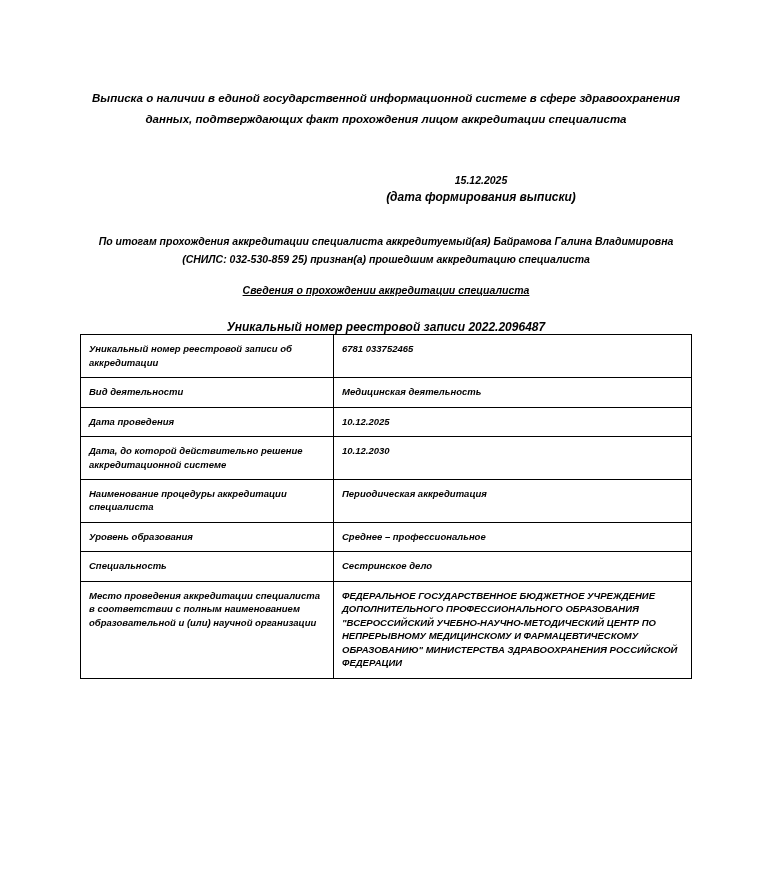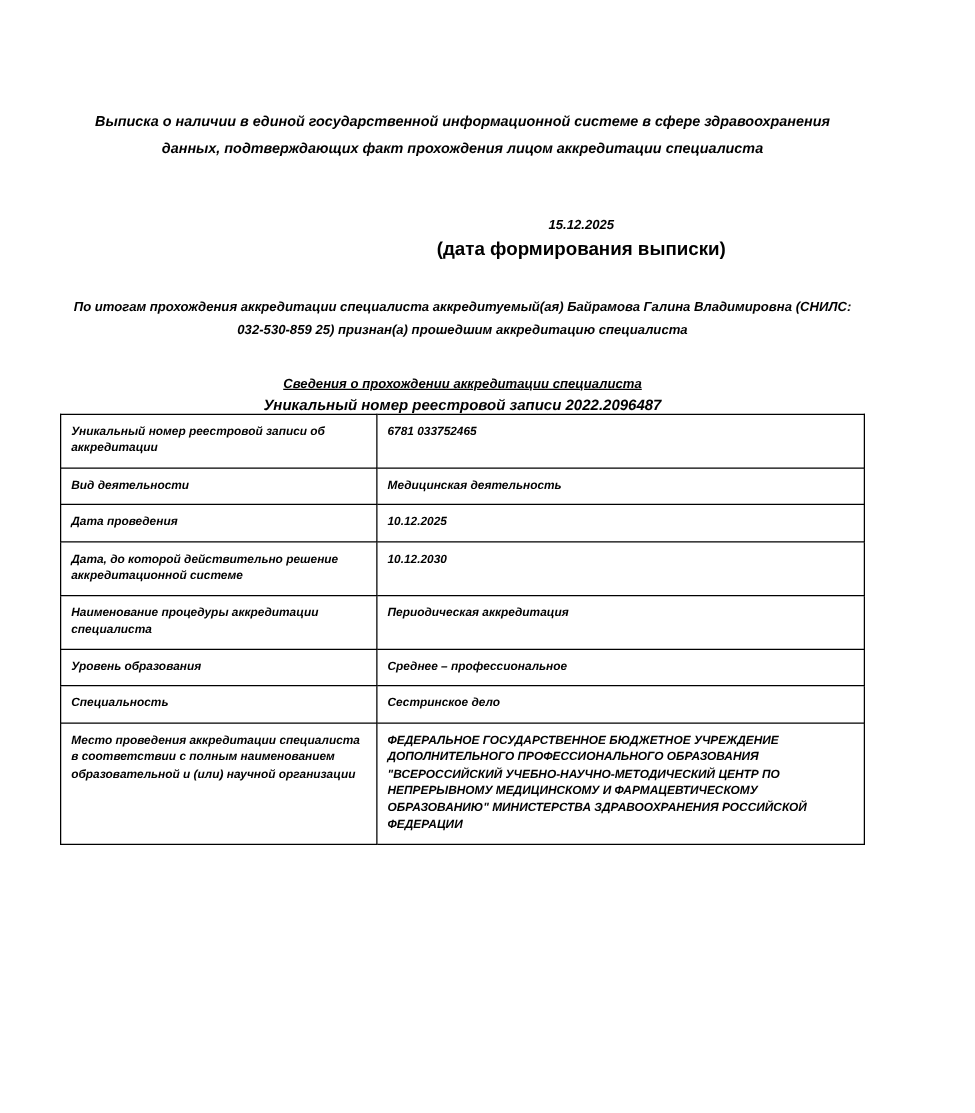--- a/index.html
+++ b/index.html
@@ -12,21 +12,21 @@
     height: 890px;
     font-family: "Liberation Sans", sans-serif;
     color: #000000;
     position: relative;
     overflow: hidden;
   }
   .page {
     width: 780px;
     height: 747px;
     box-sizing: border-box;
-    padding: 88px 88px 0 48px;
+    padding: 88px 88px 0 80px;
   }
   .doc-title {
     font-size: 11.5px;
     font-weight: bold;
     font-style: italic;
     text-align: center;
     line-height: 1.85;
     margin: 0 10px;
   }
   .date-block {
@@ -34,43 +34,44 @@
     text-align: center;
     padding-left: 190px;
   }
   .date-value {
     font-size: 10.5px;
     font-weight: bold;
     font-style: italic;
     line-height: 1.5;
   }
   .date-caption {
-    font-size: 15px;
+    font-size: 12px;
     font-weight: bold;
+    font-style: italic;
     line-height: 1.6;
   }
   .statement {
     margin-top: 26px;
     font-size: 10.5px;
     font-weight: bold;
     font-style: italic;
     text-align: center;
     line-height: 1.65;
     padding: 0 4px;
   }
   .section-heading {
-    margin-top: 28px;
+    margin-top: 16px;
     text-align: center;
     font-size: 10.5px;
     font-weight: bold;
     font-style: italic;
     text-decoration: underline;
   }
   .registry-number {
-    margin-top: 4px;
+    margin-top: 24px;
     text-align: center;
     font-size: 12px;
     font-weight: bold;
     font-style: italic;
   }
   table.info {
     margin-top: 0;
     width: 100%;
     border-collapse: collapse;
     table-layout: fixed;

